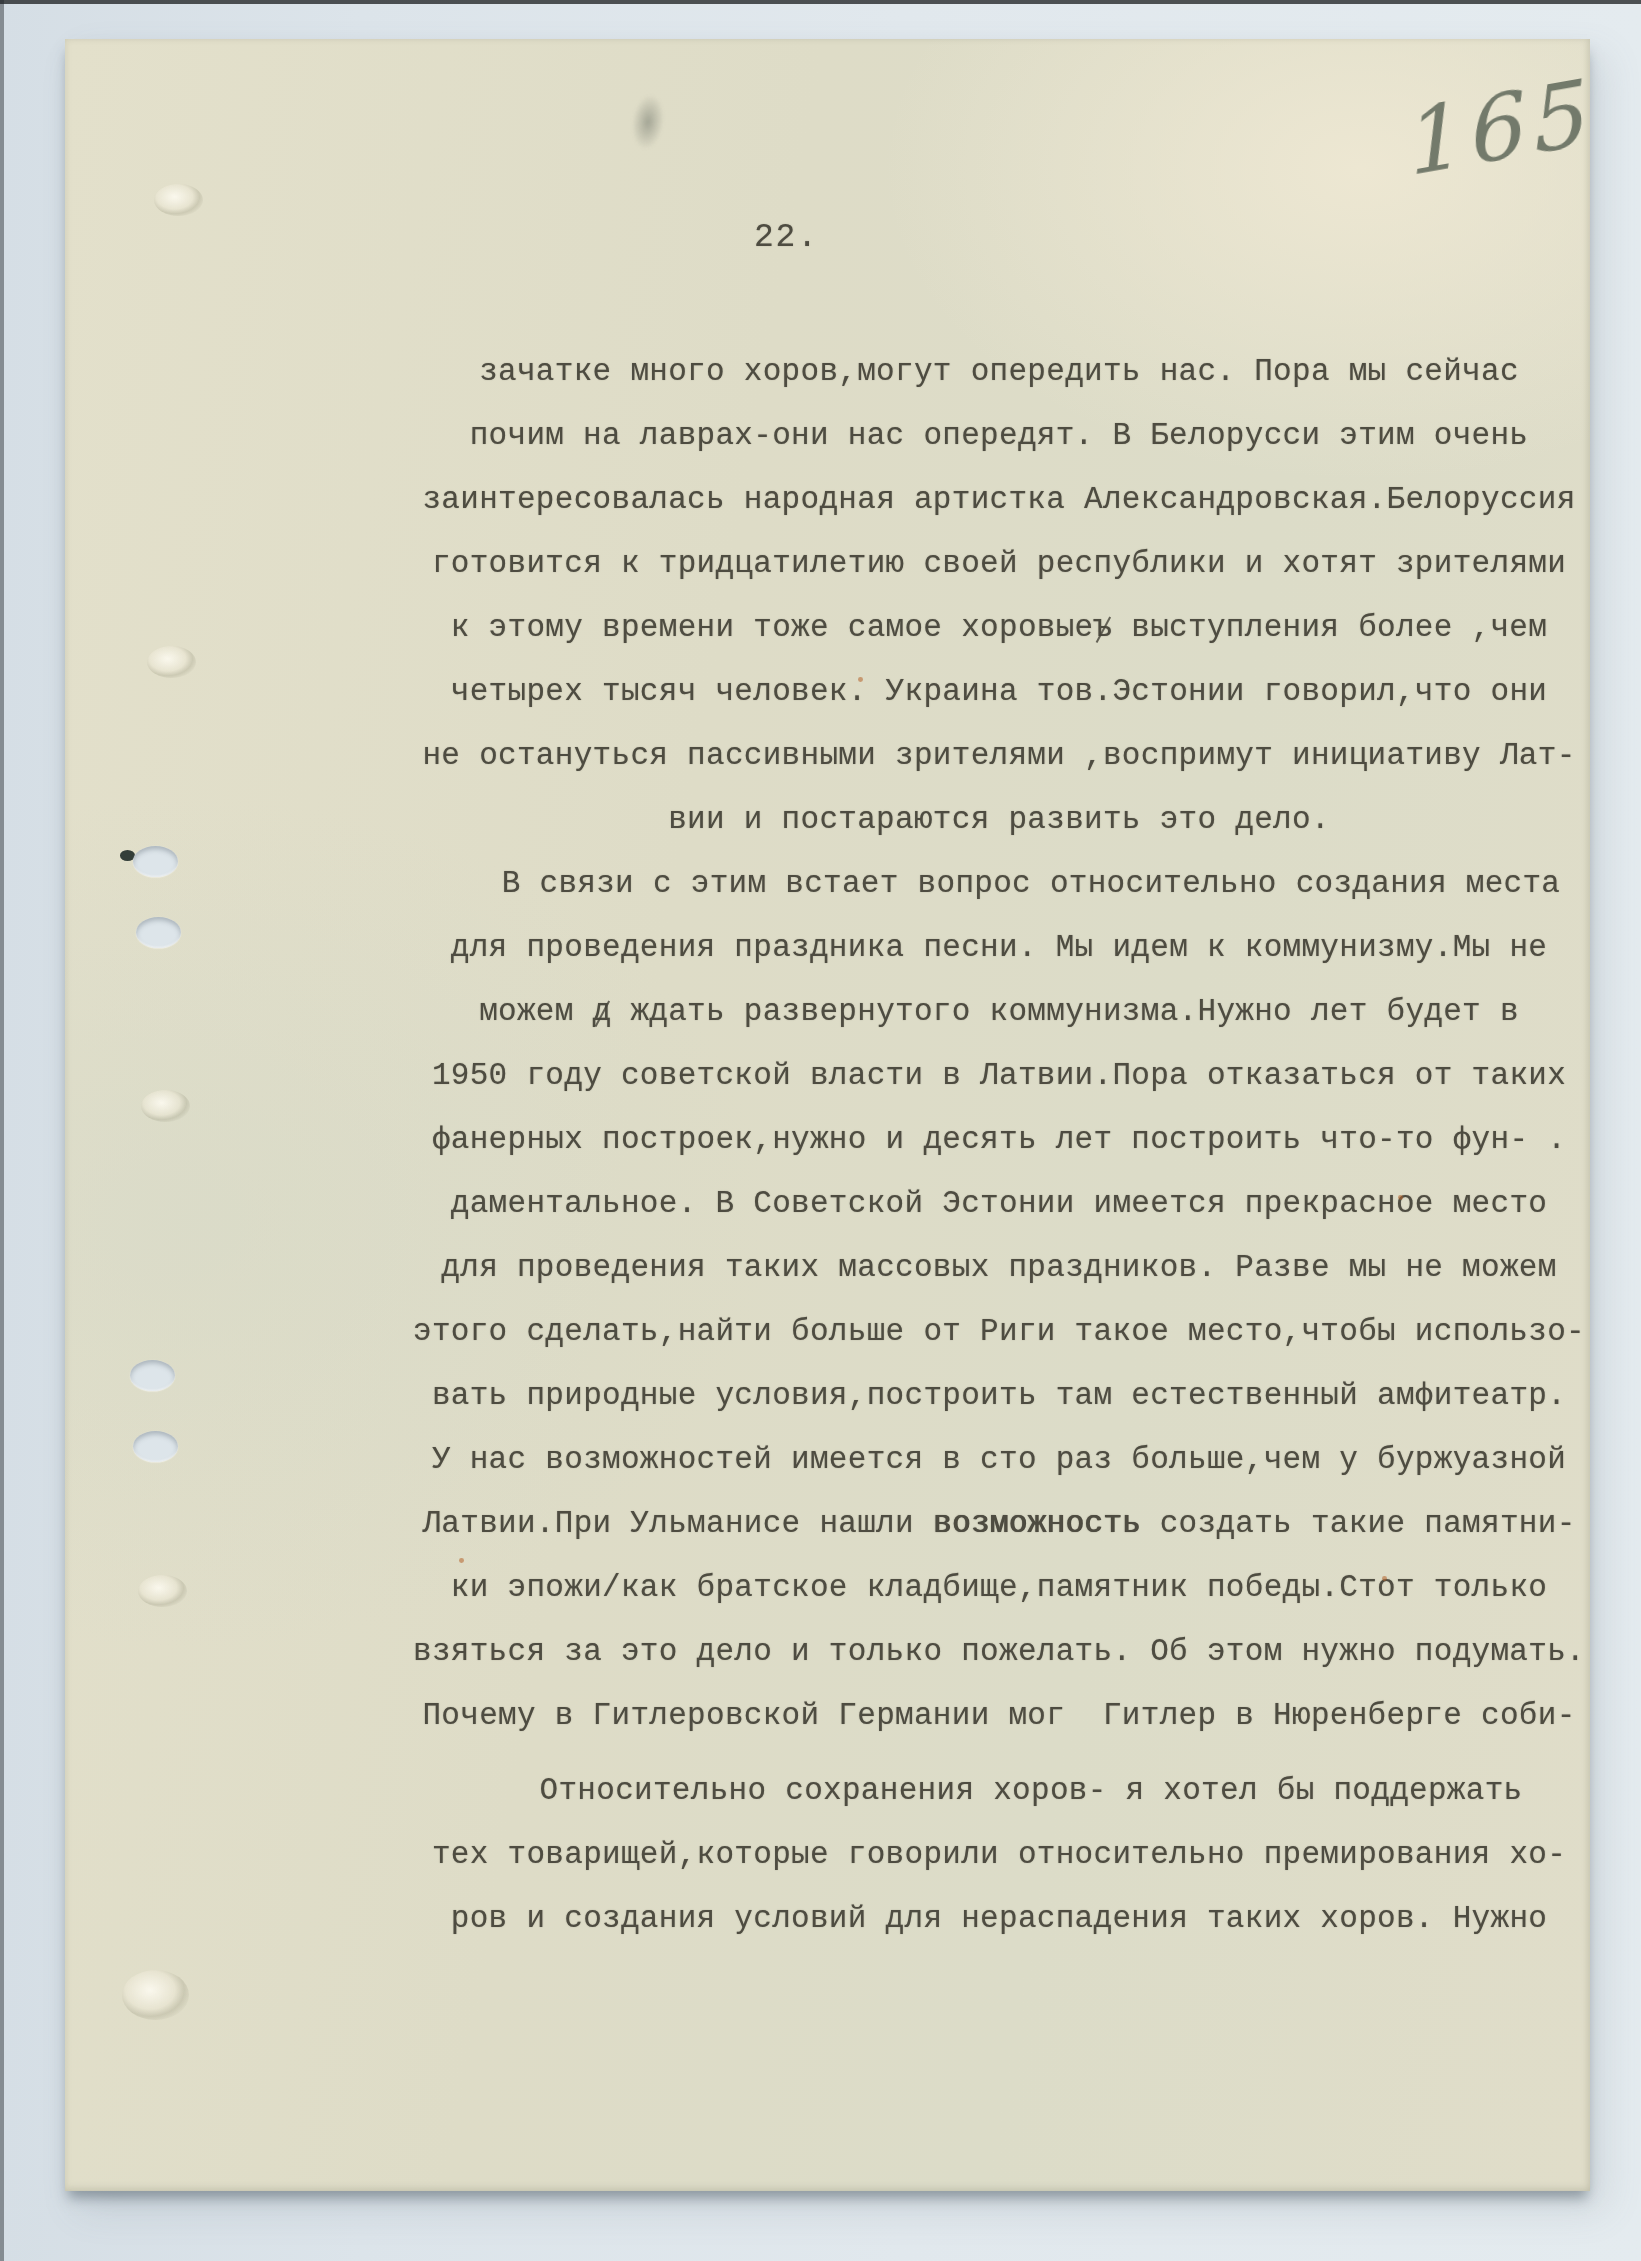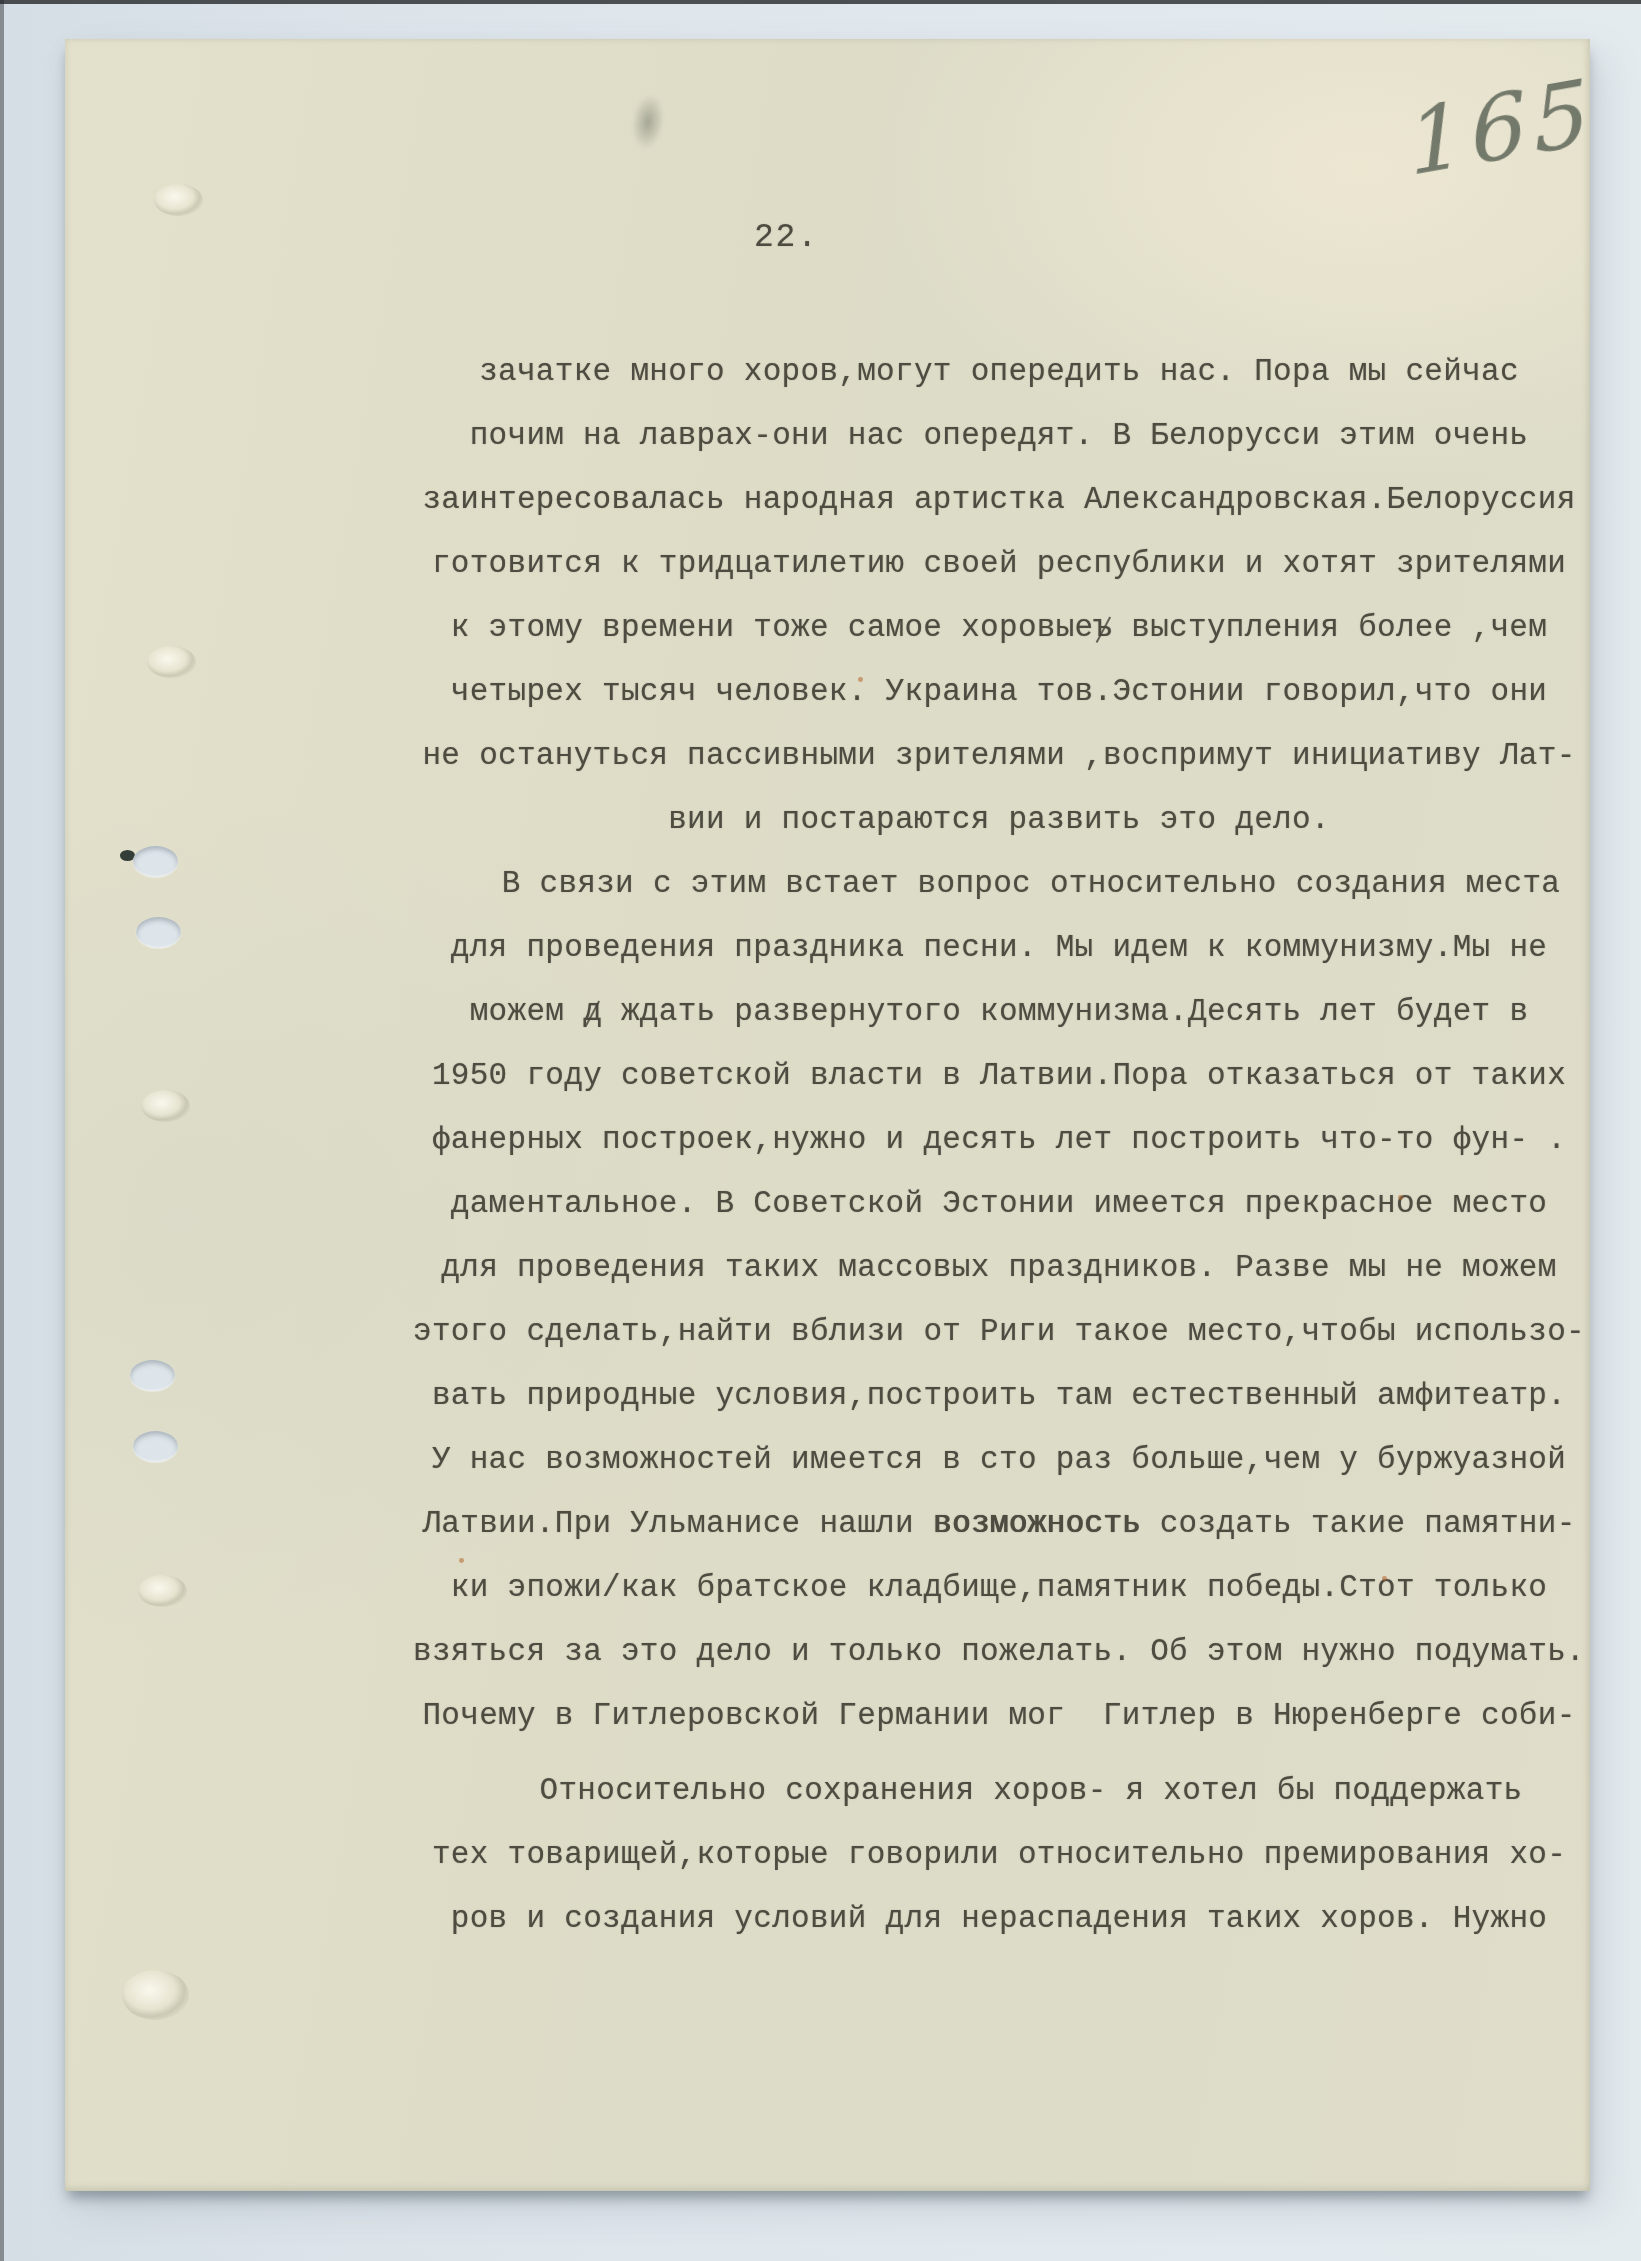--- a/index.html
+++ b/index.html
@@ -118,26 +118,26 @@
         <div class="line"><span>зачатке много хоров,могут опередить нас. Пора мы сейчас</span></div>
         <div class="line"><span>почим на лаврах-они нас опередят. В Белорусси этим очень</span></div>
         <div class="line"><span>заинтересовалась народная артистка Александровская.Белоруссия</span></div>
         <div class="line"><span>готовится к тридцатилетию своей республики и хотят зрителями</span></div>
         <div class="line"><span>к этому времени тоже самое хоровые</span><span class="struck">ъ</span><span> выступления более ,чем</span></div>
         <div class="line"><span>четырех тысяч человек. Украина тов.Эстонии говорил,что они</span></div>
         <div class="line"><span>не остануться пассивными зрителями ,воспримут инициативу Лат-</span></div>
         <div class="line"><span>вии и постараются развить это дело.</span></div>
         <div class="line indent"><span>В связи с этим встает вопрос относительно создания места</span></div>
         <div class="line"><span>для проведения праздника песни. Мы идем к коммунизму.Мы не</span></div>
-        <div class="line"><span>можем </span><span class="struck">д</span><span> ждать развернутого коммунизма.Десять лет будет в</span></div>
+        <div class="line"><span>можем </span><span class="struck">д</span><span> ждать развернутого коммунизма.Нужно лет будет в</span></div>
         <div class="line"><span>1950 году советской власти в Латвии.Пора отказаться от таких</span></div>
         <div class="line"><span>фанерных построек,нужно и десять лет построить что-то фун- .</span></div>
         <div class="line"><span>даментальное. В Советской Эстонии имеется прекрасное место</span></div>
         <div class="line"><span>для проведения таких массовых праздников. Разве мы не можем</span></div>
-        <div class="line"><span>этого сделать,найти вблизи от Риги такое место,чтобы использо-</span></div>
+        <div class="line"><span>этого сделать,найти больше от Риги такое место,чтобы использо-</span></div>
         <div class="line"><span>вать природные условия,построить там естественный амфитеатр.</span></div>
         <div class="line"><span>У нас возможностей имеется в сто раз больше,чем у буржуазной</span></div>
         <div class="line"><span>Латвии.При Ульманисе нашли </span><span class="overstrike">возможность</span><span> создать такие памятни-</span></div>
         <div class="line"><span>ки эпожи/как братское кладбище,памятник победы.Стот только</span></div>
         <div class="line"><span>взяться за это дело и только пожелать. Об этом нужно подумать.</span></div>
         <div class="line"><span>Почему в Гитлеровской Германии мог  Гитлер в Нюренберге соби-</span></div>
         <div class="line indent gap"><span>Относительно сохранения хоров- я хотел бы поддержать</span></div>
         <div class="line"><span>тех товарищей,которые говорили относительно премирования хо-</span></div>
         <div class="line"><span>ров и создания условий для нераспадения таких хоров. Нужно</span></div>
       </div>

